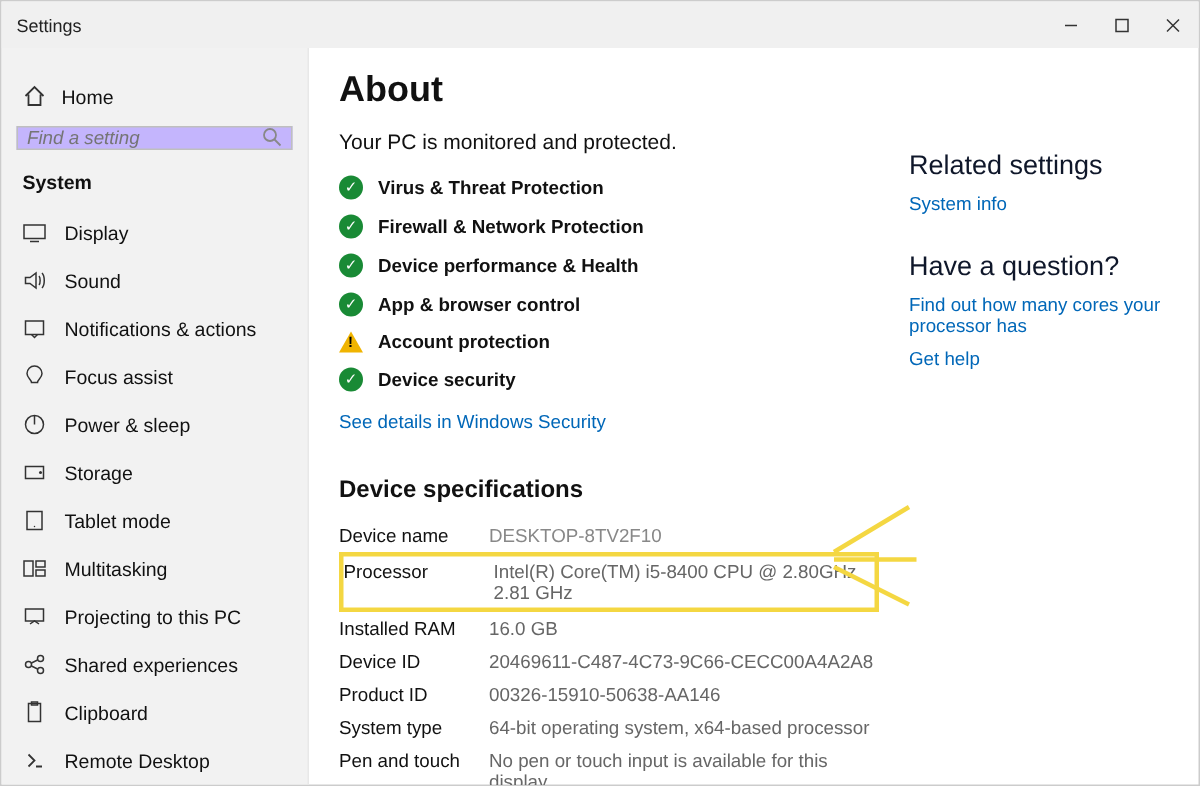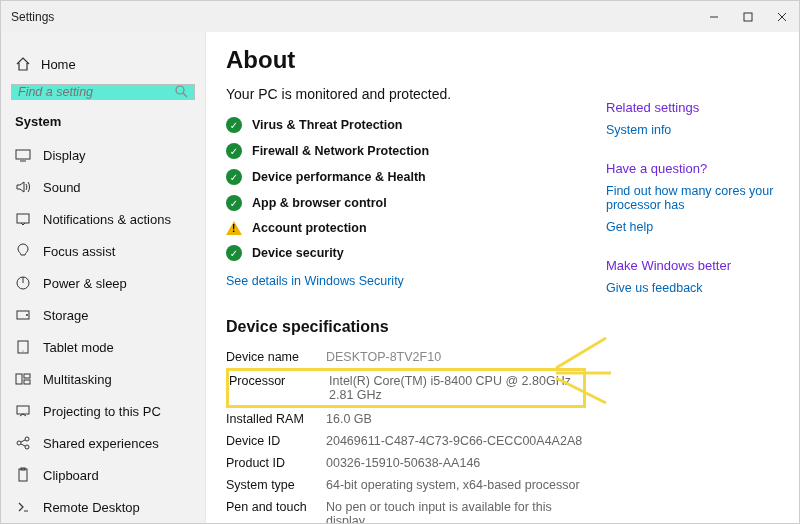--- a/index.html
+++ b/index.html
@@ -6,21 +6,21 @@
   body { font-family: "Segoe UI", Arial, sans-serif; font-size: 13px; color: #111; background: #fff; width: 800px; height: 524px; overflow: hidden; }
   .window { display: flex; flex-direction: column; width: 800px; height: 524px; border: 1px solid #ccc; }
   .titlebar { display: flex; align-items: center; height: 31px; background: #f0f0f0; padding-left: 10px; position: relative; }
   .titlebar .title { font-size: 12px; color: #222; }
   .winbtns { position: absolute; right: 0; top: 0; display: flex; height: 100%; }
   .winbtn { width: 34px; display: flex; align-items: center; justify-content: center; font-size: 12px; color: #333; cursor: default; }
   .body { display: flex; flex: 1; overflow: hidden; }
   .sidebar { width: 205px; background: #f2f2f2; border-right: 1px solid #e8e8e8; padding-top: 6px; display: flex; flex-direction: column; overflow-y: auto; }
   .home-row { display: flex; align-items: center; gap: 10px; padding: 6px 14px; font-size: 13px; cursor: default; margin-top: 12px; }
   .ico { width: 16px; height: 16px; display: inline-flex; align-items: center; justify-content: center; flex-shrink: 0; }
-  .searchbox { margin: 6px 10px 8px 10px; height: 28px; border: 1px solid #bfbfbf; background: #5eead4; display: flex; align-items: center; padding: 0 6px; position: relative; }
+  .searchbox { margin: 6px 10px 8px 10px; height: 28px; border: 1px solid #bfbfbf; background: #c4b5fd; display: flex; align-items: center; padding: 0 6px; position: relative; }
   .searchbox input { border: none; outline: none; width: 100%; font-size: 12.5px; font-style: italic; color: #666; background: transparent; }
   .searchbox .sicon { position: absolute; right: 6px; color: #888; }
   .section-header { font-weight: 700; padding: 6px 14px 10px 14px; font-size: 13px; }
   .naveitem { display: flex; align-items: center; gap: 12px; padding: 8px 14px; font-size: 13px; cursor: default; }
   .content { flex: 1; overflow-y: auto; padding: 14px 18px 0 20px; display: flex; }
   .main { flex: 1; min-width: 0; padding-right: 20px; }
   .rightcol { width: 175px; padding-top: 54px; font-size: 12.5px; }
   h1 { font-size: 24px; font-weight: 600; margin-bottom: 12px; }
   h2 { font-size: 16px; font-weight: 600; margin-bottom: 10px; }
   .subtitle { font-size: 14px; font-weight: 400; margin-bottom: 10px; }
@@ -30,21 +30,21 @@
   .status-warn { width: 0; height: 0; border-left: 8px solid transparent; border-right: 8px solid transparent; border-bottom: 14px solid #f0b400; position: relative; }
   .status-warn::after { content: "!"; position: absolute; left: -2px; top: 2px; font-size: 10px; color: #000; font-weight: bold; }
   .protect-label { font-weight: 600; font-size: 12.5px; }
   .link { color: #0067b8; cursor: pointer; font-size: 12.5px; }
   .spec-block { margin-top: 30px; }
   .spec-table { width: 100%; font-size: 12.5px; }
   .spec-row { display: flex; padding: 4px 0; }
   .spec-label { width: 100px; color: #111; }
   .spec-val { flex: 1; color: #666; }
   .highlight-row { border: 3px solid #f4d742; padding: 3px 0; }
-  .right-head { font-size: 13px; font-weight: 400; color: #6d28d9; margin-bottom: 8px; }
+  .right-head { font-size: 18px; font-weight: 400; color: #0f172a; margin-bottom: 8px; }
   .right-link { display: block; color: #0067b8; margin-bottom: 8px; cursor: pointer; }
   .right-section { margin-bottom: 24px; }
   .dev-name { color: #888; }
   .rays { position: absolute; pointer-events: none; }
   .ray { stroke: #f4d742; stroke-width: 3; }
   .main-wrap { position: relative; }
 </style>
 </head>
 <body>
 
@@ -281,20 +281,16 @@
       <div class="rightcol">
         <div class="right-section">
           <div class="right-head">Related settings</div>
           <span class="right-link">System info</span>
         </div>
         <div class="right-section">
           <div class="right-head">Have a question?</div>
           <span class="right-link">Find out how many cores your processor has</span>
           <span class="right-link">Get help</span>
         </div>
-        <div class="right-section">
-          <div class="right-head">Make Windows better</div>
-          <span class="right-link">Give us feedback</span>
-        </div>
       </div>
     </div>
   </div>
 </div>
 
 </body></html>

